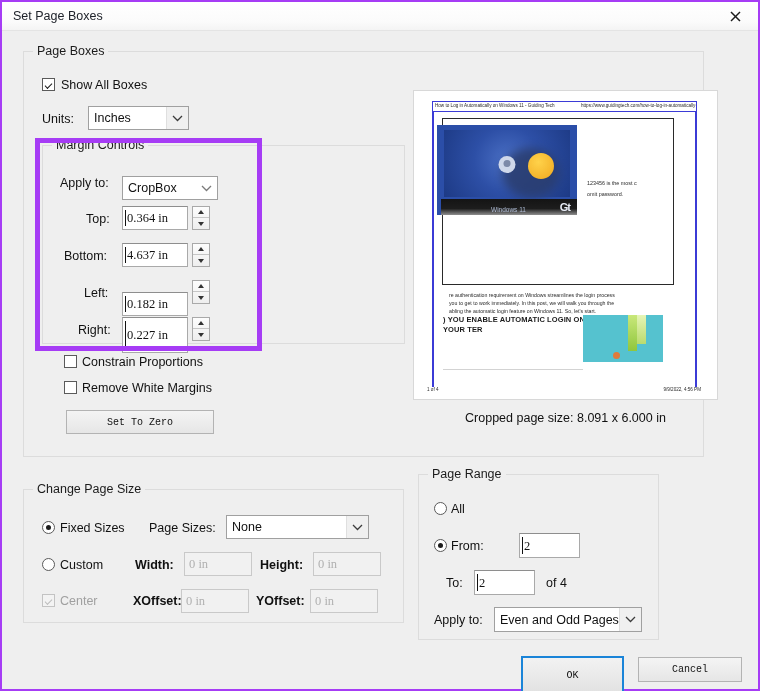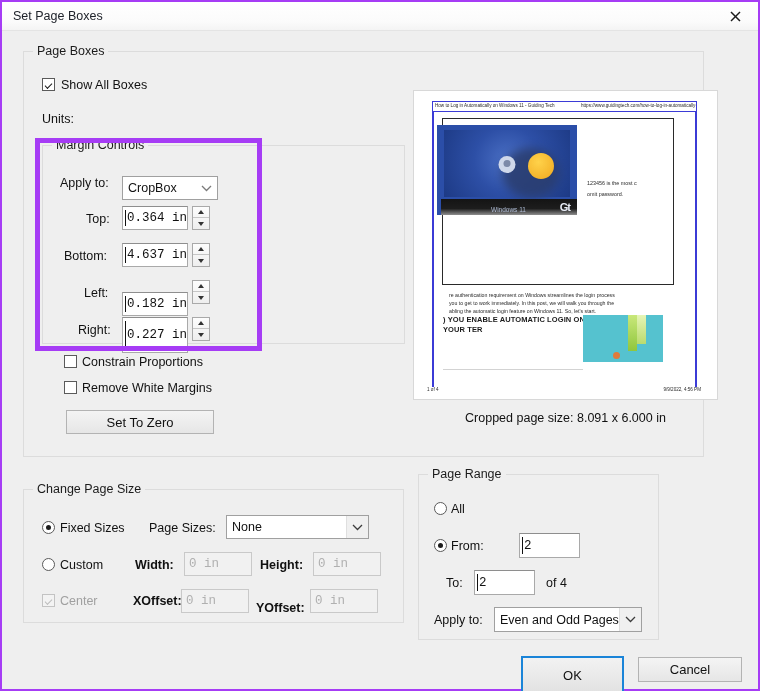--- a/index.html
+++ b/index.html
@@ -113,21 +113,21 @@
     border-radius: 50%;
     background: #1c1c1c;
   }
 
   
   .tf {
     position: absolute;
     background: #fff;
     border: 1px solid #a9a9a9;
     border-top-color: #8e8e8e;
-    font-family: Liberation Mono, monospace;
+    font-family: Liberation Serif, serif;
     font-size: 12.5px;
     color: #111;
     padding: 0 5px 0 4px;
     line-height: normal;
   }
   .tf.ro {
     background: #f1f1f1;
     border-color: #c9c9c9;
     color: #b0b0b0;
   }
@@ -197,22 +197,22 @@
     border-left: 1px solid #dfdfdf;
   }
   .combo.flat .carrow { background: transparent; border-left: none; }
 
   
   .btn {
     position: absolute;
     background: linear-gradient(#f4f4f4, #e6e6e6);
     border: 1px solid #b3b3b3;
     color: #111;
-    font-family: Liberation Sans, sans-serif;
-    font-size: 13px;
+    font-family: Liberation Mono, monospace;
+    font-size: 10px;
     display: flex; align-items: center; justify-content: center;
     cursor: pointer;
   }
   .btn.default {
     border: 2px solid #1a84d8;
     background: linear-gradient(#f2f2f2, #e2e2e2);
   }
 
   
   #highlight-rect {
@@ -410,20 +410,28 @@
   </div>
 
   <div class="group" style="left:21px; top:49px; width:681px; height:406px;">
     <span class="legend">Page Boxes</span>
   </div>
 
   <div class="cb checked" style="left:40px; top:76px;"></div>
   <div class="lbl" style="left:59px; top:76px;">Show All Boxes</div>
 
   <div class="lbl" style="left:40px; top:110px;">Units:</div>
+  <div class="combo" style="left:86px; top:104px; width:101px; height:24px;">
+    <span class="ctext">Inches</span>
+    <span class="carrow">
+      <svg width="11" height="7" viewBox="0 0 11 7" aria-hidden="true">
+        <polyline points="1,1 5.5,5.5 10,1" fill="none" stroke="#3c3c3c" stroke-width="1.3"></polyline>
+      </svg>
+    </span>
+  </div>
 
   <div class="group" style="left:40px; top:143px; width:363px; height:199px;">
     <span class="legend">Margin Controls</span>
   </div>
 
   <div class="lbl" style="left:58px; top:174px;">Apply to:</div>
   <div class="combo flat" style="left:120px; top:174px; width:96px; height:24px;">
     <span class="ctext">CropBox</span>
     <span class="carrow">
       <svg width="11" height="7" viewBox="0 0 11 7" aria-hidden="true">
@@ -580,21 +588,21 @@
     <span class="tf-inner">0 in</span>
   </div>
 
   <div class="cb checked disabled" style="left:40px; top:592px;"></div>
   <div class="lbl dim" style="left:58px; top:592px;">Center</div>
 
   <div class="lbl" style="left:131px; top:592px; font-weight:bold;">XOffset:</div>
   <div class="tf ro" style="left:179px; top:587px; width:68px; height:24px;">
     <span class="tf-inner">0 in</span>
   </div>
-  <div class="lbl" style="left:254px; top:592px; font-weight:bold;margin-top:7px;">YOffset:</div>
+  <div class="lbl" style="left:254px; top:592px; font-weight:bold;">YOffset:</div>
   <div class="tf ro" style="left:308px; top:587px; width:68px; height:24px;">
     <span class="tf-inner">0 in</span>
   </div>
 
   <div class="group" style="left:416px; top:472px; width:241px; height:166px;">
     <span class="legend">Page Range</span>
   </div>
 
   <div class="rb" style="left:432px; top:500px;"></div>
   <div class="lbl" style="left:449px; top:500px;">All</div>

